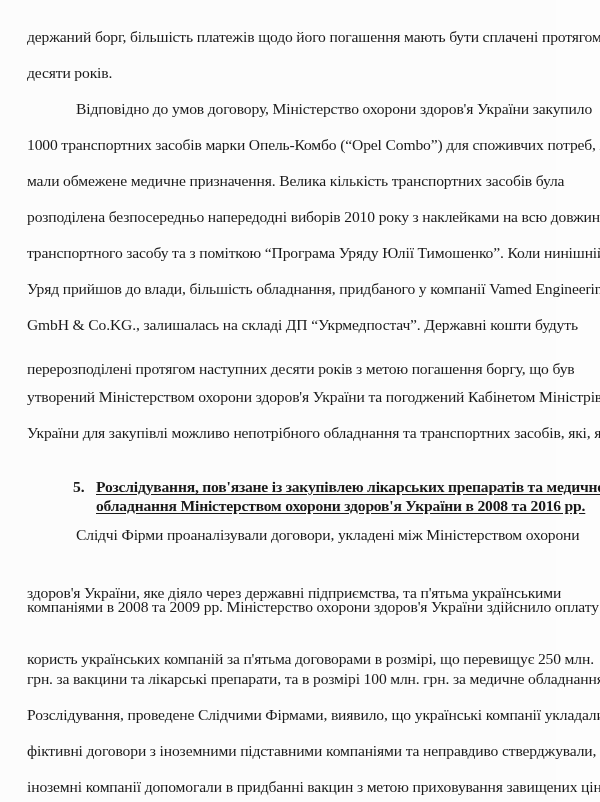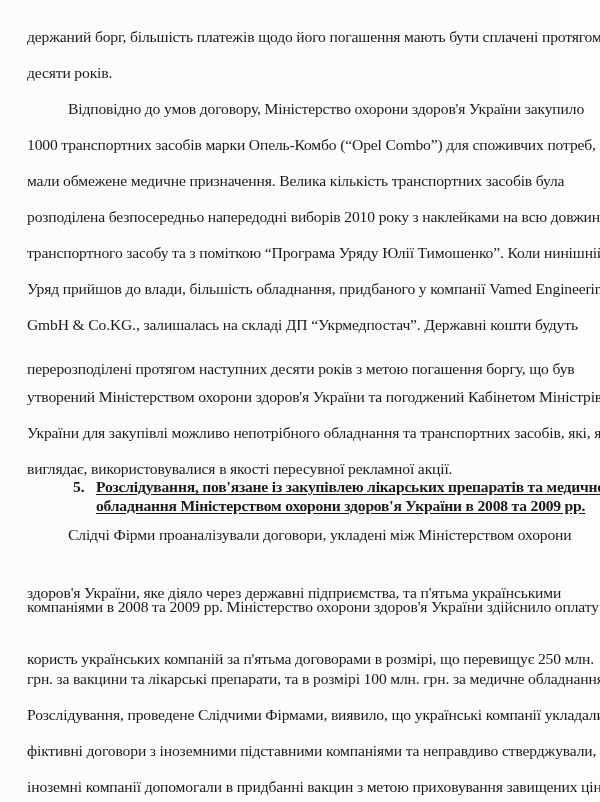--- a/index.html
+++ b/index.html
@@ -24,21 +24,21 @@
       background: #fcfcfc;
     }
     .line {
       position: absolute;
       left: 27px;
       font-size: 15.6px;
       line-height: 18px;
       white-space: nowrap;
       letter-spacing: -0.15px;
     }
-    .indent { left: 68px; }
+    .indent { left: 76px; }
     .heading {
       position: absolute;
       left: 73px;
       font-size: 15.6px;
       line-height: 17px;
       font-weight: bold;
       white-space: nowrap;
     }
     .heading .num {
       position: absolute;
@@ -63,26 +63,25 @@
   <div class="line indent" style="top:100px;">Відповідно до умов договору, Міністерство охорони здоров'я України закупило</div>
   <div class="line" style="top:136px;">1000 транспортних засобів марки Опель-Комбо (“Opel Combo”) для споживчих потреб, які</div>
   <div class="line" style="top:172px;">мали обмежене медичне призначення. Велика кількість транспортних засобів була</div>
   <div class="line" style="top:208px;">розподілена безпосередньо напередодні виборів 2010 року з наклейками на всю довжину</div>
   <div class="line" style="top:244px;">транспортного засобу  та з поміткою “Програма Уряду Юлії Тимошенко”. Коли нинішній</div>
   <div class="line" style="top:280px;">Уряд прийшов до влади, більшість обладнання, придбаного у компанії Vamed Engineering</div>
   <div class="line" style="top:316px;">GmbH &amp; Co.KG., залишалась на складі ДП “Укрмедпостач”. Державні кошти будуть</div>
   <div class="line" style="top:348px;margin-top:12px;">перерозподілені протягом наступних десяти років з метою погашення боргу, що був</div>
   <div class="line" style="top:388px;">утворений Міністерством охорони здоров'я України та погоджений Кабінетом Міністрів</div>
   <div class="line" style="top:424px;">України для закупівлі можливо непотрібного обладнання та транспортних засобів, які, як</div>
-  <div class="line" style="top:460px;">виглядає, використовувалися в якості пересувної рекламної акції.</div>
 
   <div class="heading" style="top:478px; width:520px; height:40px;">
     <span class="num" style="top:0;">5.</span>
     <span class="htext" style="top:0;">Розслідування, пов'язане із закупівлею лікарських препаратів та медичного</span>
-    <span class="htext" style="top:19px;">обладнання Міністерством охорони здоров'я України в 2008 та 2009 рр.</span>
+    <span class="htext" style="top:19px;">обладнання Міністерством охорони здоров'я України в 2008 та 2016 рр.</span>
   </div>
 
   <div class="line indent" style="top:526px;">Слідчі Фірми проаналізували договори, укладені між Міністерством охорони</div>
   <div class="line" style="top:562px;margin-top:22px;">здоров'я України, яке діяло через державні підприємства, та п'ятьма українськими</div>
   <div class="line" style="top:598px;">компаніями в 2008 та 2009 рр. Міністерство охорони здоров'я України здійснило оплату на</div>
   <div class="line" style="top:650px;">користь українських компаній за п'ятьма  договорами в розмірі, що перевищує 250 млн.</div>
   <div class="line" style="top:670px;">грн. за вакцини та лікарські препарати, та в розмірі 100 млн. грн. за медичне обладнання.</div>
   <div class="line" style="top:706px;">Розслідування, проведене Слідчими Фірмами, виявило, що українські компанії укладали</div>
   <div class="line" style="top:742px;">фіктивні договори з іноземними підставними компаніями та неправдиво стверджували, що</div>
   <div class="line" style="top:778px;">іноземні компанії допомогали в придбанні вакцин з метою приховування завищених цін,</div>

